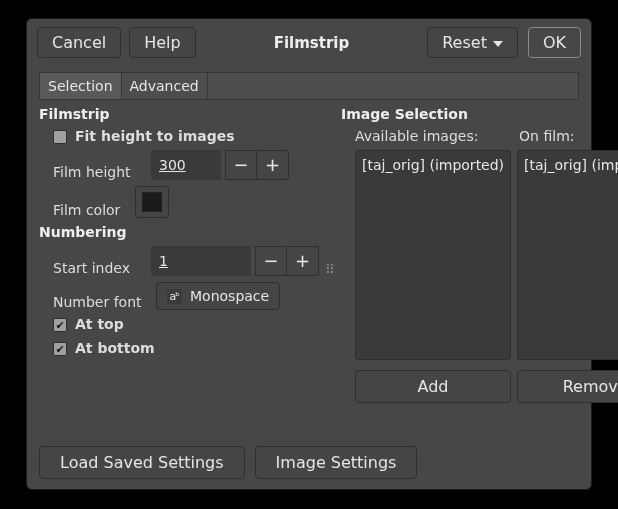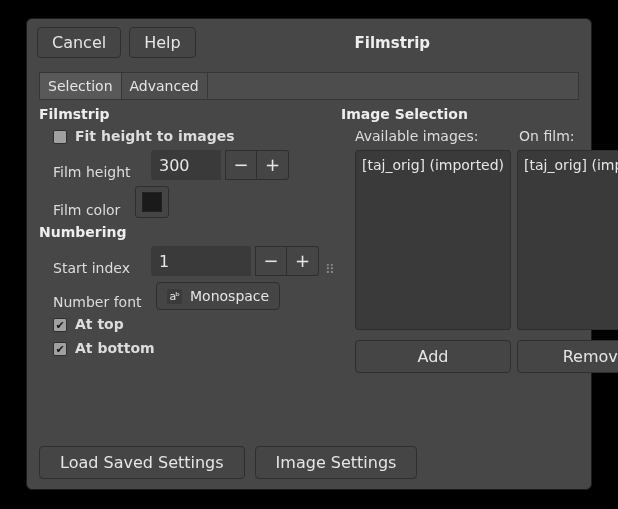--- a/index.html
+++ b/index.html
@@ -136,21 +136,22 @@
     margin-right: 14px;
     min-width: 84px;
   }
   .input {
     background: #3a3a3a;
     border: none;
     color: #e6e6e6;
     padding: 5px 8px;
     width: 70px;
     border-radius: 3px 0 0 3px;
-    font-size: 16px;
+    font-size: 14px;
+    text-decoration: underline;
   }
   .input.wide { width: 100px; }
   .spin-group {
     display: flex;
   }
   .spin-btn {
     width: 32px;
     height: 30px;
     background: #454545;
     border: 1px solid #2e2e2e;
@@ -209,21 +210,21 @@
     gap: 10px;
   }
   .list-labels span { flex:1; color:#ddd; }
   .lists {
     display: flex;
     gap: 6px;
     margin-top: 6px;
   }
   .listbox {
     flex: 1;
-    height: 180px;
+    height: 210px;
     background: #3a3a3a;
     border: 1px solid #2e2e2e;
     border-radius: 3px;
     padding: 4px 4px;
     overflow: hidden;
     color: #e6e6e6;
     font-size: 14px;
     white-space: nowrap;
   }
   .list-item {
@@ -251,20 +252,27 @@
 </style>
 </head>
 <body>
 
 <div class="window">
 
   <div class="header">
     <button class="btn">Cancel</button>
     <button class="btn">Help</button>
     <div class="title">Filmstrip</div>
+    <div class="header-right">
+      <button class="btn">
+        <span>Reset</span>
+        <span class="chevron-down"></span>
+      </button>
+      <button class="btn outline">OK</button>
+    </div>
   </div>
 
   <div class="body">
     <div class="tabstrip">
       <div class="tab active">Selection</div>
       <div class="tab">Advanced</div>
     </div>
 
     <div class="content">
       <div class="col-left">

